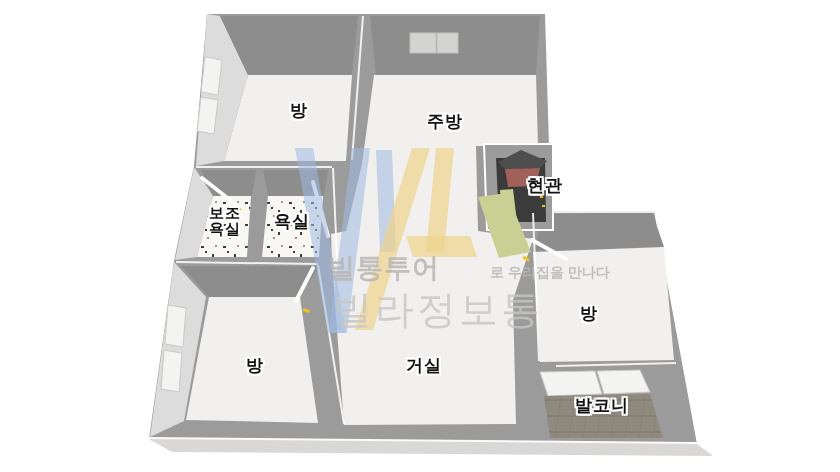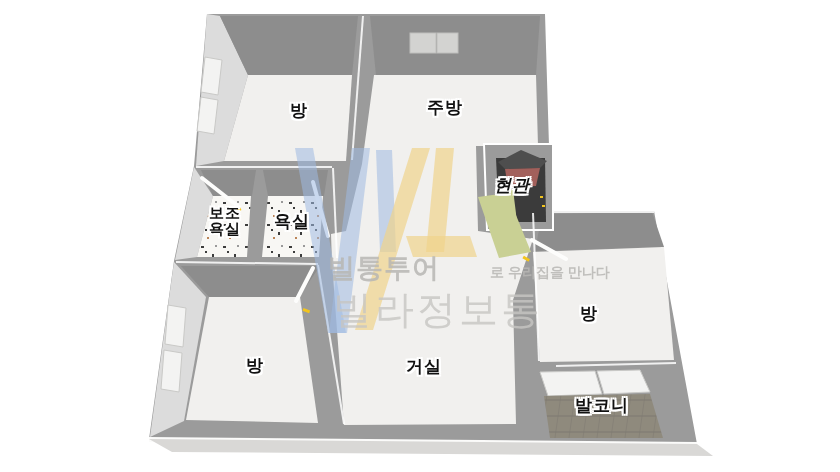--- a/index.html
+++ b/index.html
@@ -164,22 +164,22 @@
     </g>
   </svg>
 
   <div class="wm-tagline">
     <span class="strong">빌통투어</span>
     <span class="rest">로 우리집을 만나다</span>
   </div>
   <div class="wm-brand">빌라정보통</div>
 
   <div class="room-label" style="left:299px;top:111px;">방</div>
-  <div class="room-label" style="left:445px;top:108px;">주방</div>
-  <div class="room-label" style="left:512px;top:186px;font-style:italic;">현관</div>
+  <div class="room-label" style="left:445px;top:122px;">주방</div>
+  <div class="room-label" style="left:545px;top:186px;">현관</div>
   <div class="room-label small" style="left:225px;top:221px;">보조
 욕실</div>
   <div class="room-label" style="left:292px;top:222px;">욕실</div>
   <div class="room-label" style="left:255px;top:366px;">방</div>
-  <div class="room-label" style="left:424px;top:367px;">거실</div>
+  <div class="room-label" style="left:424px;top:367px;font-family:Liberation Mono, monospace;">거실</div>
   <div class="room-label" style="left:589px;top:314px;">방</div>
   <div class="room-label" style="left:602px;top:406px;">발코니</div>
 </div>
 
 </body></html>

